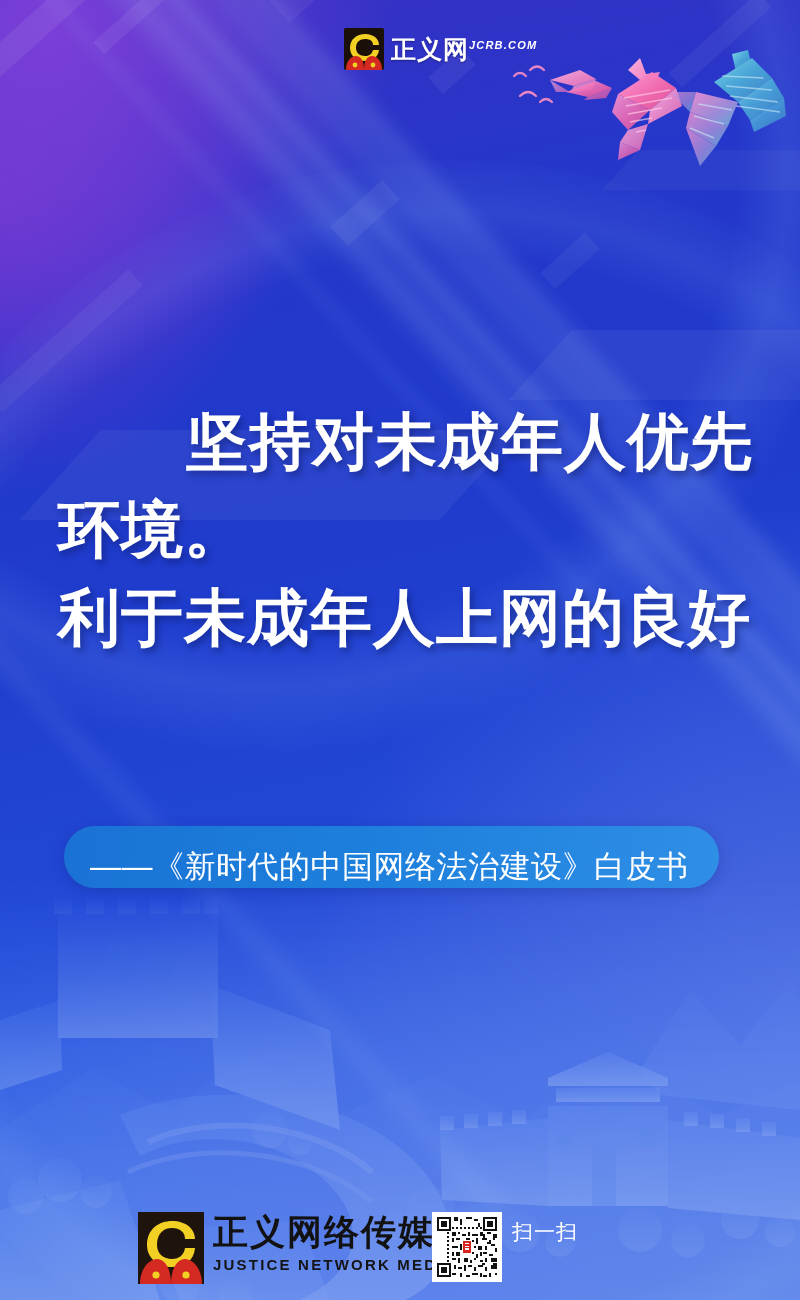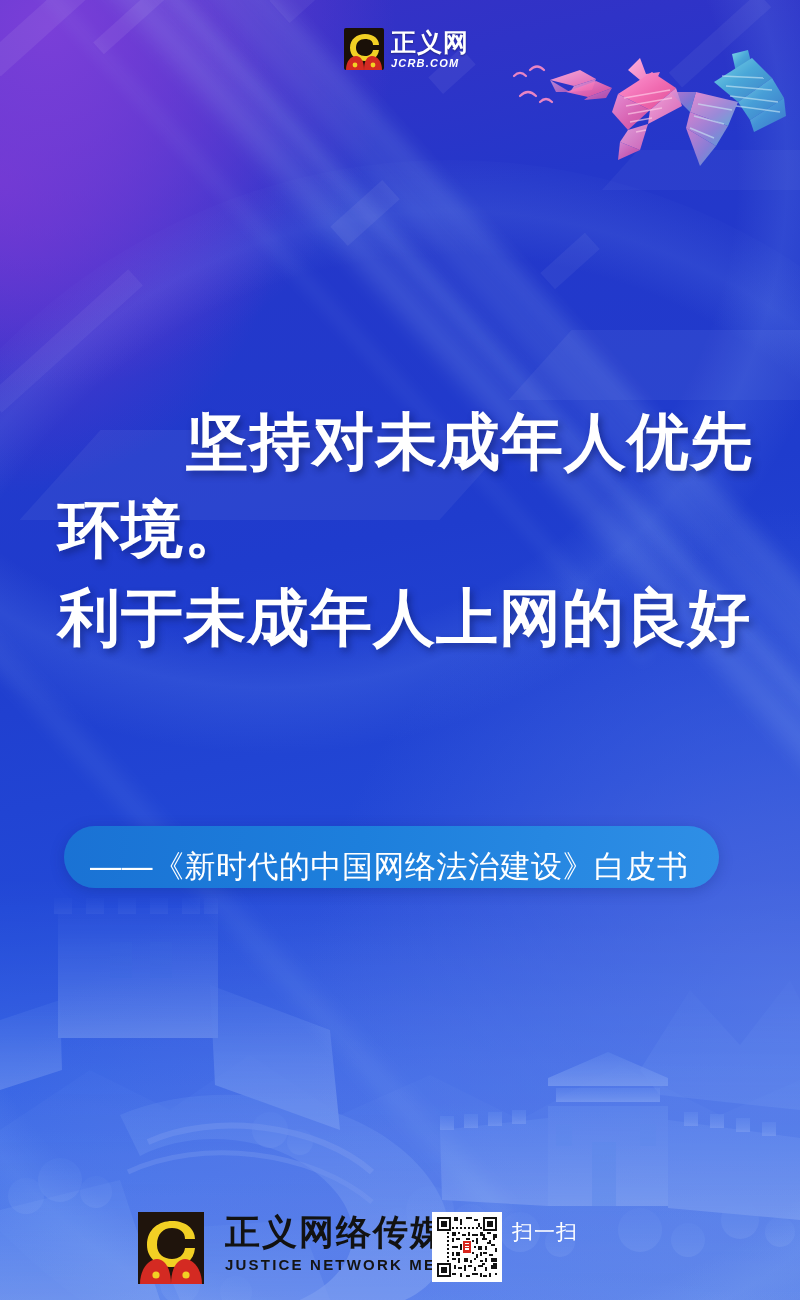--- a/index.html
+++ b/index.html
@@ -84,21 +84,21 @@
   
   .top-logo{
     position:absolute;left:344px;top:28px;
     display:flex;align-items:center;gap:7px;
   }
   .emblem{
     width:40px;height:42px;flex:0 0 auto;
     border-radius:2px;overflow:hidden;
     display:block;
   }
-  .top-logo-txt{display:flex;flex-direction:column;line-height:1;}
+  .top-logo-txt{display:flex;line-height:1;}
   .top-logo-cn{
     font-family:"Liberation Serif","DejaVu Serif",serif;
     font-weight:bold;font-size:25px;color:#ffffff;letter-spacing:1px;
     text-shadow:0 1px 2px rgba(0,0,0,.35);
   }
   .top-logo-en{
     font-family:"Liberation Sans",sans-serif;
     font-weight:bold;font-size:11px;color:#ffffff;letter-spacing:1.2px;
     margin-top:3px;
     font-style:italic;
@@ -133,21 +133,21 @@
     border-radius:31px;
     background:linear-gradient(100deg,#1a72d4 0%,#1d7fdc 45%,#2f8fe6 100%);
     box-shadow:0 3px 14px rgba(10,40,120,0.28);
   }
   .pill-txt{
     font-family:"Liberation Sans","DejaVu Sans",sans-serif;
     font-size:31px;color:#ffffff;letter-spacing:0.5px;white-space:nowrap;
   }
   .foot-logo{
     position:absolute;left:138px;top:1212px;
-    display:flex;align-items:flex-start;gap:21px;
+    display:flex;align-items:flex-start;gap:9px;
   }
   .foot-emblem{width:66px;height:72px;flex:0 0 auto;display:block;}
   .foot-logo-txt{display:flex;flex-direction:column;line-height:1;padding-top:3px;}
   .foot-logo-cn{
     font-family:"Liberation Serif","DejaVu Serif",serif;
     font-weight:bold;font-size:35px;color:#121212;letter-spacing:2px;
   }
   .foot-logo-en{
     font-family:"Liberation Sans",sans-serif;
     font-weight:bold;font-size:15px;color:#141414;letter-spacing:2.2px;

